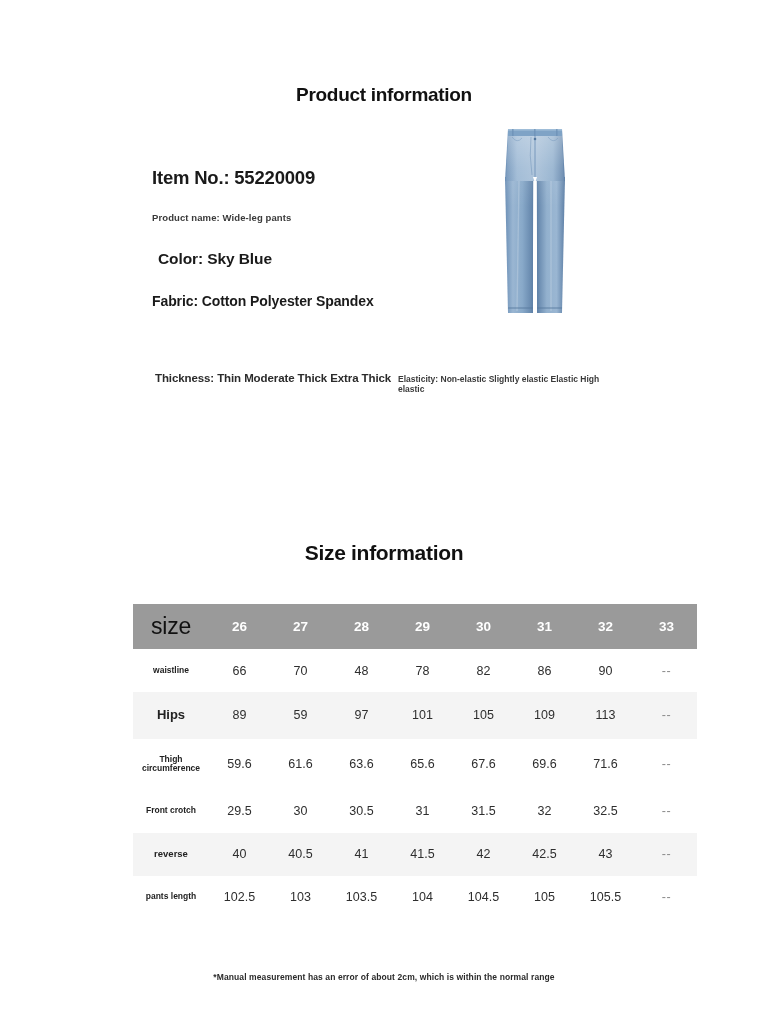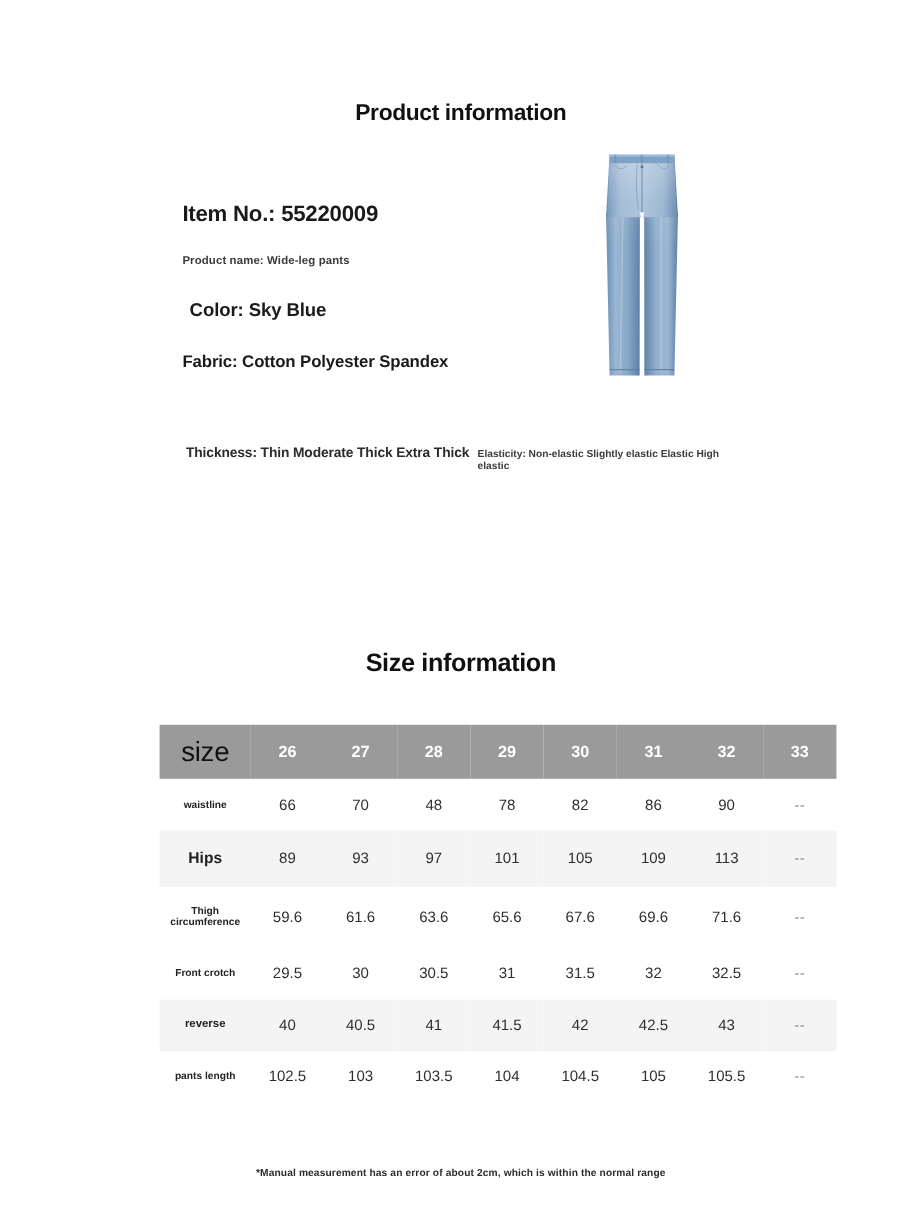--- a/index.html
+++ b/index.html
@@ -339,21 +339,21 @@
             <td class="cell">48</td>
             <td class="cell">78</td>
             <td class="cell">82</td>
             <td class="cell">86</td>
             <td class="cell">90</td>
             <td class="cell empty">--</td>
           </tr>
           <tr class="alt">
             <td class="row-label lbl-lg">Hips</td>
             <td class="cell">89</td>
-            <td class="cell">93</td>
+            <td class="cell">59</td>
             <td class="cell">97</td>
             <td class="cell">101</td>
             <td class="cell">105</td>
             <td class="cell">109</td>
             <td class="cell">113</td>
             <td class="cell empty">--</td>
           </tr>
           <tr>
             <td class="row-label lbl-sm">Thigh circumference</td>
             <td class="cell">59.6</td>

